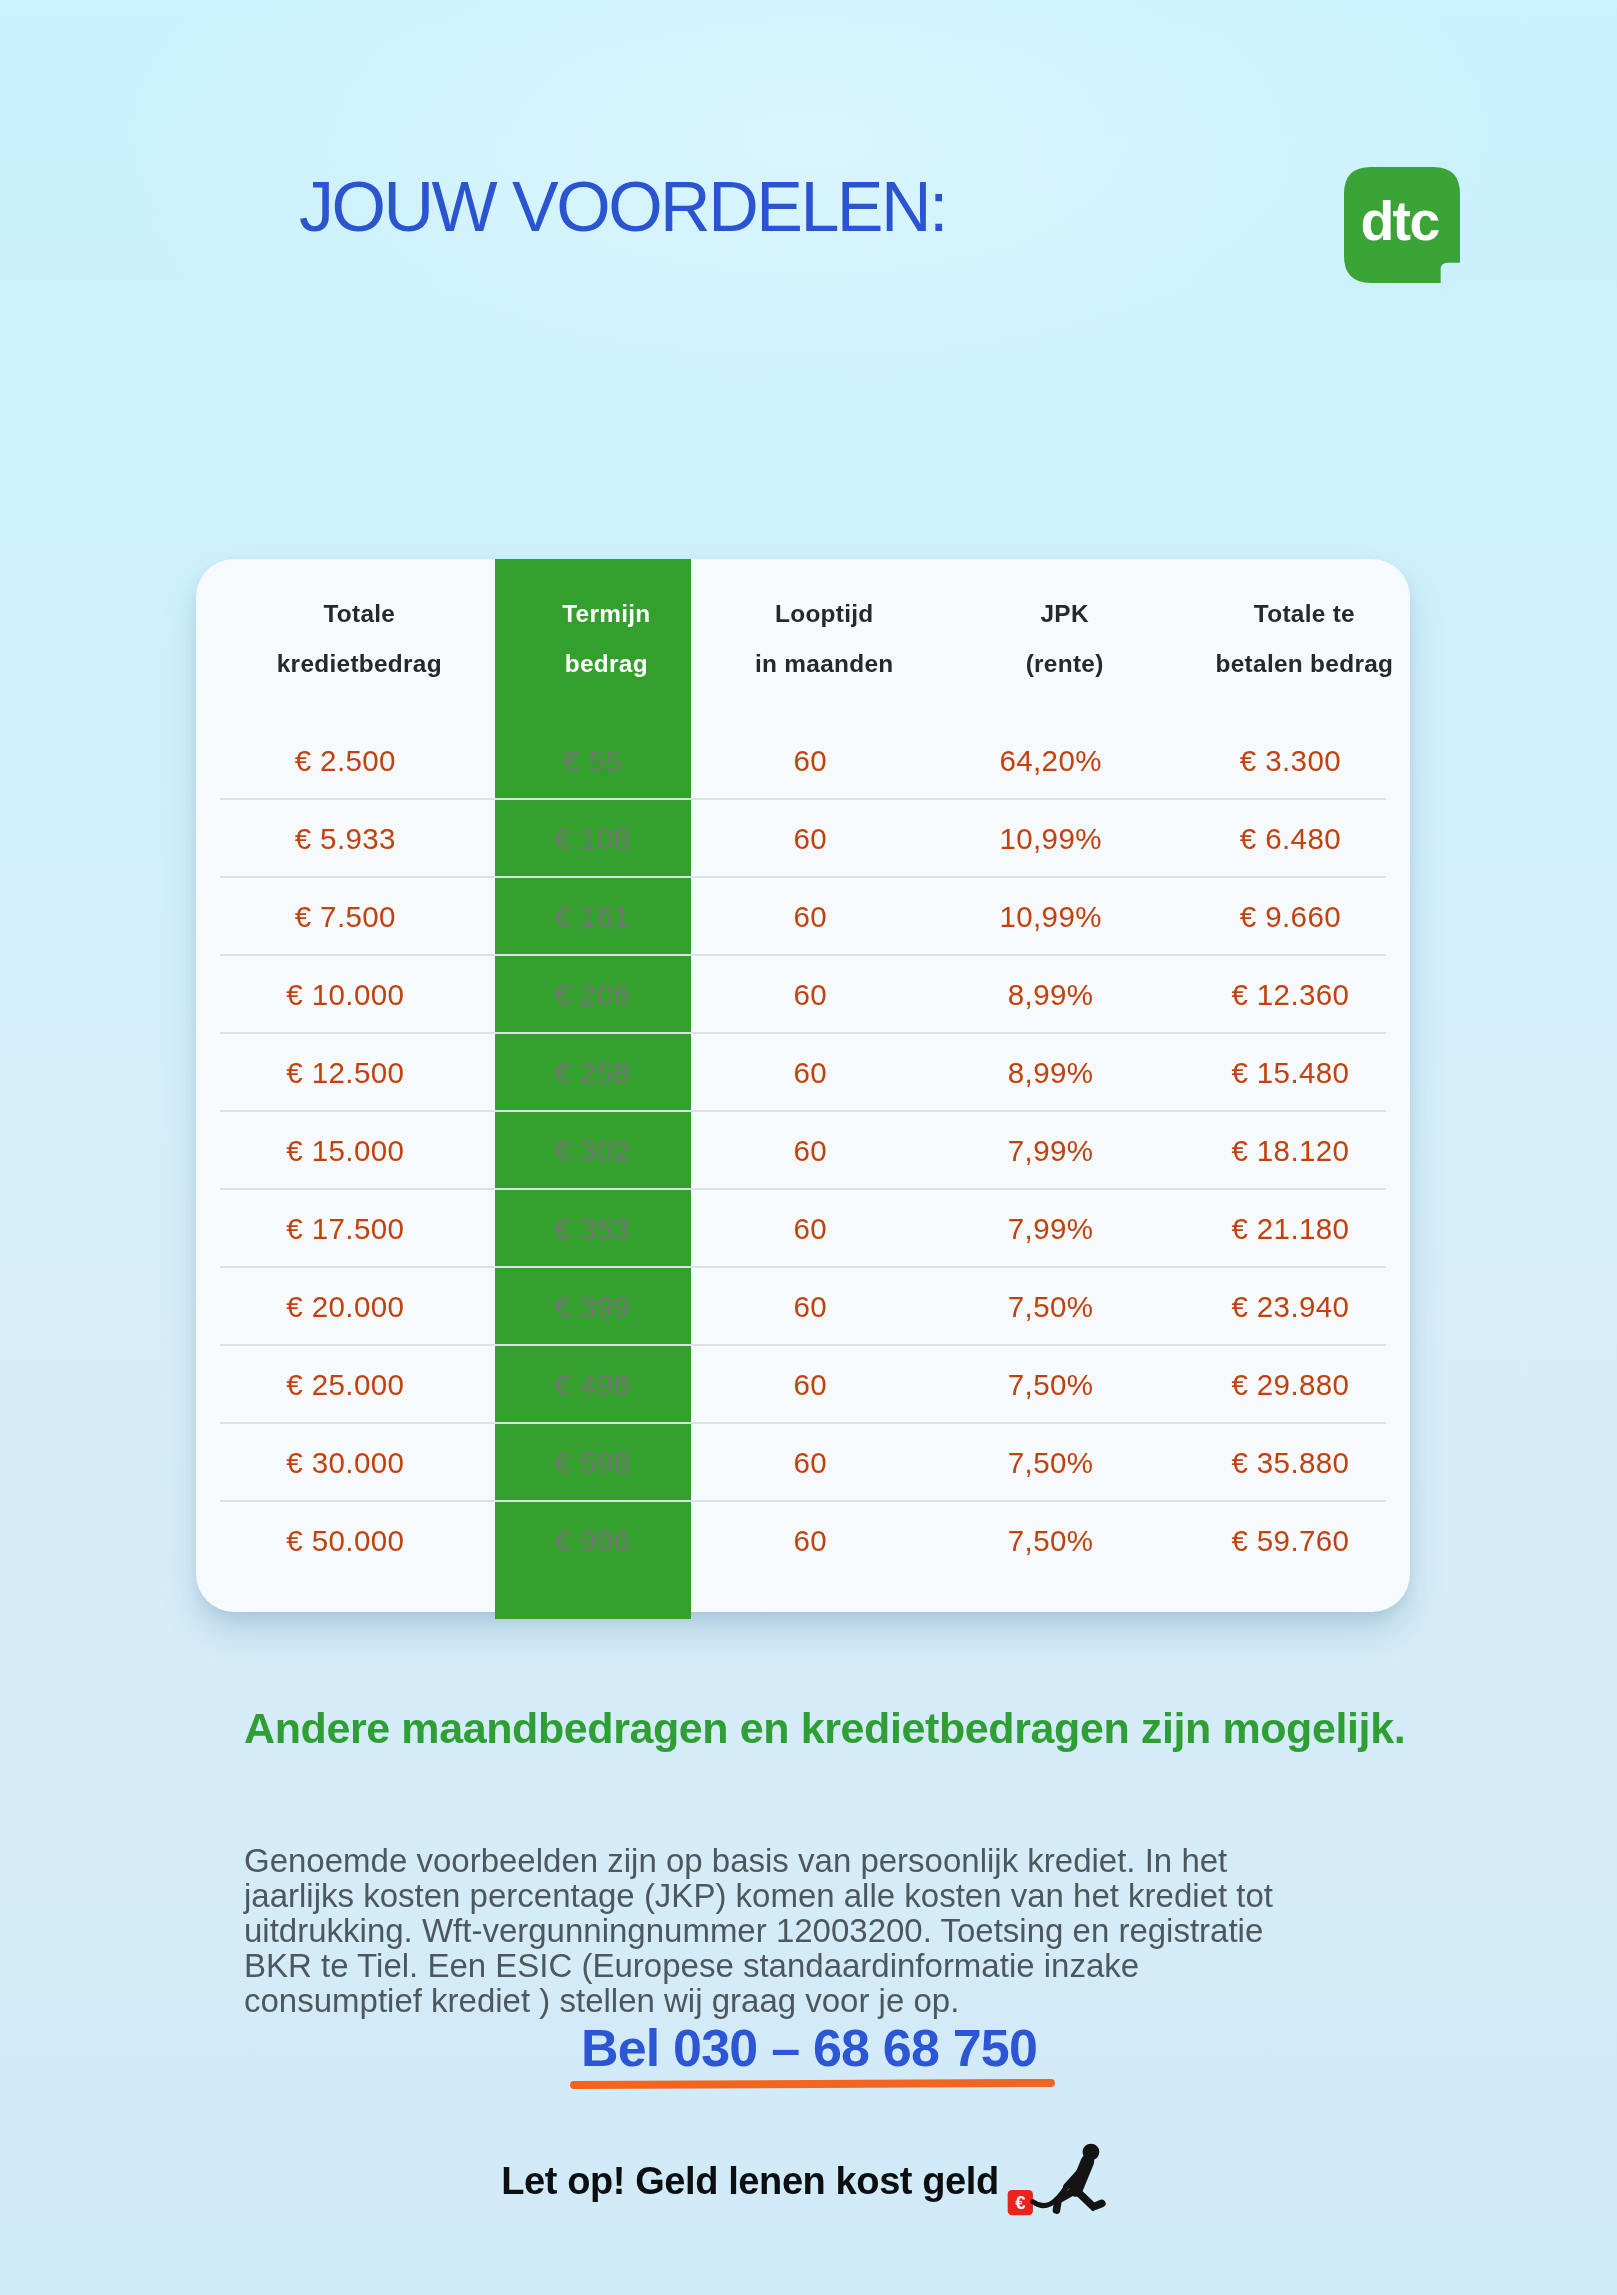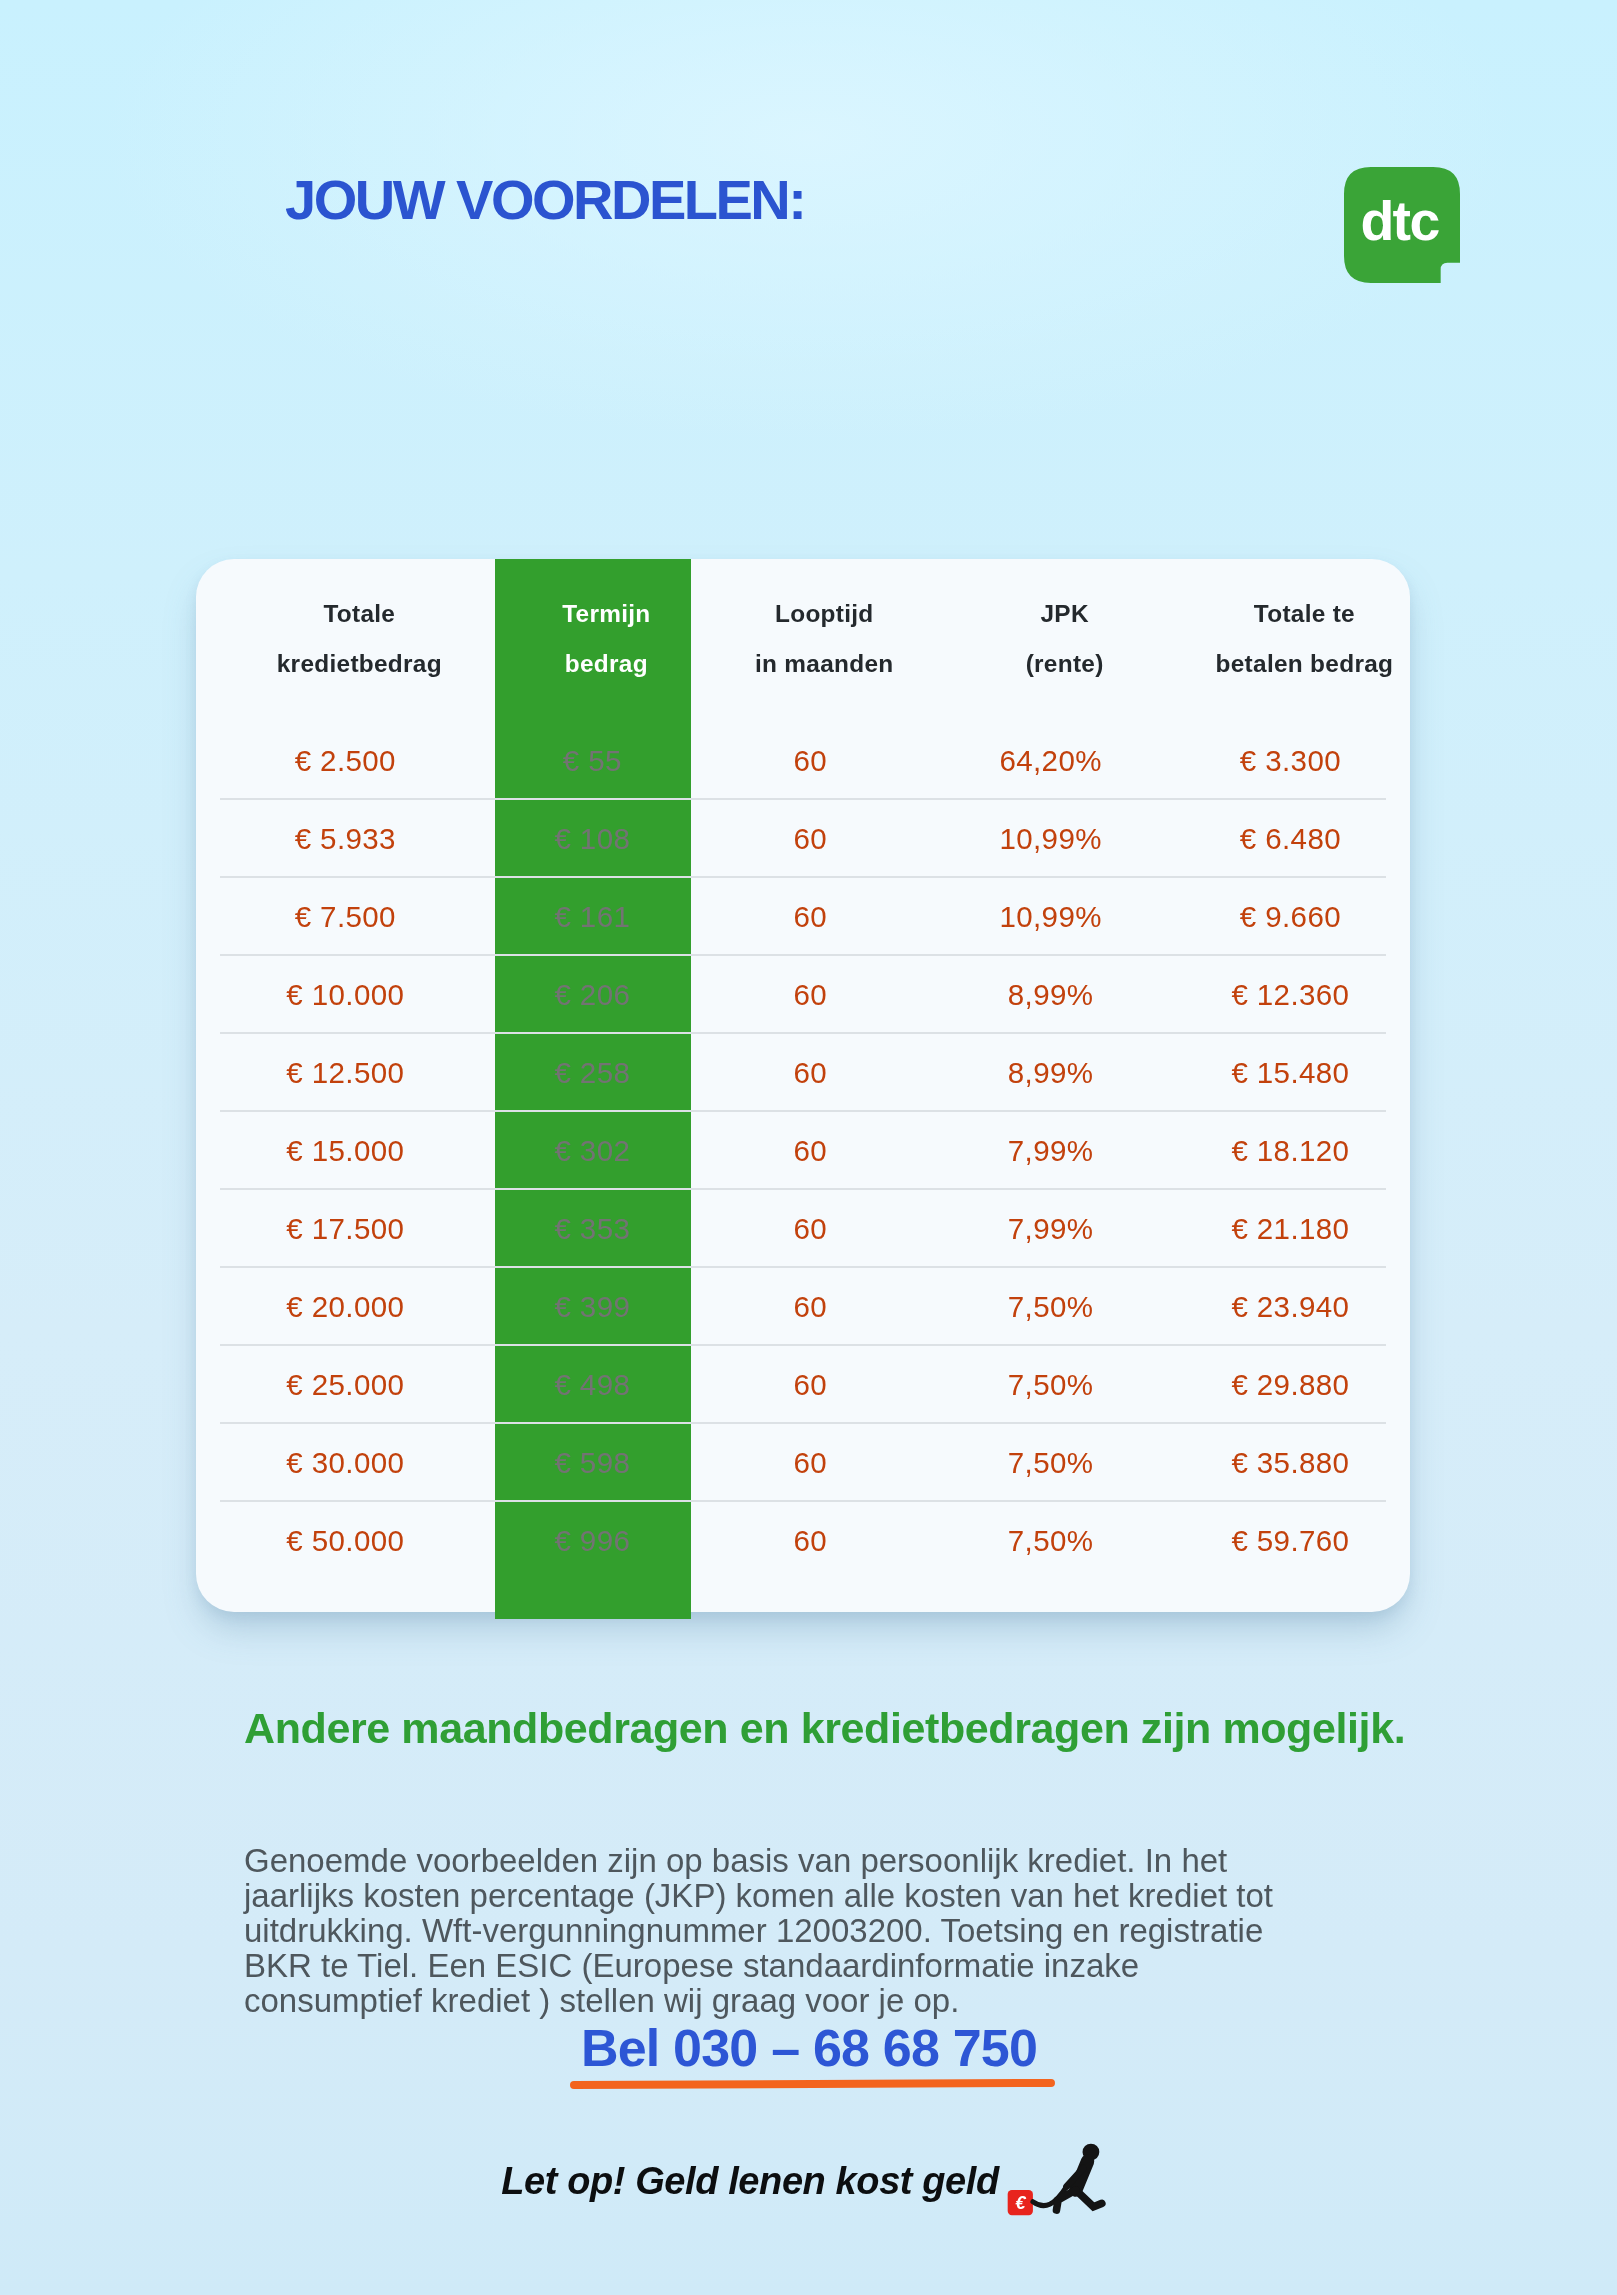--- a/index.html
+++ b/index.html
@@ -8,22 +8,22 @@
 
   .page {
     position:relative; width:1618px; height:2295px; overflow:hidden;
     background:
       radial-gradient(ellipse 1180px 506px at 50% 6%, rgba(220,246,255,.9) 0%, rgba(220,246,255,0) 60%),
       linear-gradient(180deg,#c9f1fe 0%,#cff0fc 25%,#d6edf9 58%,#d4ebf8 85%,#cfeaf8 100%);
   }
 
   
   .title {
-    position:absolute; left:285px; top:172px;
-    font-size:56px; line-height:1; font-weight:bold; letter-spacing:-2.5px;
+    position:absolute; left:299px; top:172px;
+    font-size:70px; line-height:1; font-weight:normal; letter-spacing:-2.5px;
     color:#2b54d0;
   }
   .logo { position:absolute; left:1344px; top:142px; width:128px; height:116px;margin-top:25px; }
   .benefits { position:absolute; left:278px; top:291px; list-style:none; }
   .benefits li {
     position:relative; padding-left:72px; height:60px; line-height:60px;
     font-size:46px; color:#2c63e1; letter-spacing:-0.4px; white-space:nowrap;
   }
   .benefits li .dot {
     position:absolute; left:0; top:22px; width:17px; height:17px;
@@ -72,21 +72,21 @@
   .phone {
     position:absolute; left:0; top:2018px; width:1618px; text-align:center;
     font-size:52px; font-weight:bold; letter-spacing:-0.8px; color:#2d56d5;
   }
   .phone-underline {
     position:absolute; left:570px; top:2080px; width:485px; height:7.6px;
     background:#f3641e; border-radius:5px; transform:rotate(-0.25deg);
   }
   .warning {
     position:absolute; left:0; top:2156px; width:1618px;
-    display:flex; justify-content:center; align-items:flex-start; gap:7px;font-style:italic;
+    display:flex; justify-content:center; align-items:flex-start; gap:7px;
   }
   .warning-text {
     font-size:38px; font-weight:bold; letter-spacing:-0.4px; color:#0c0e10;
     line-height:51px; white-space:nowrap;
   }
   .warning-icon { margin-top:-15px; }
 </style>
 </head>
 <body>
 

